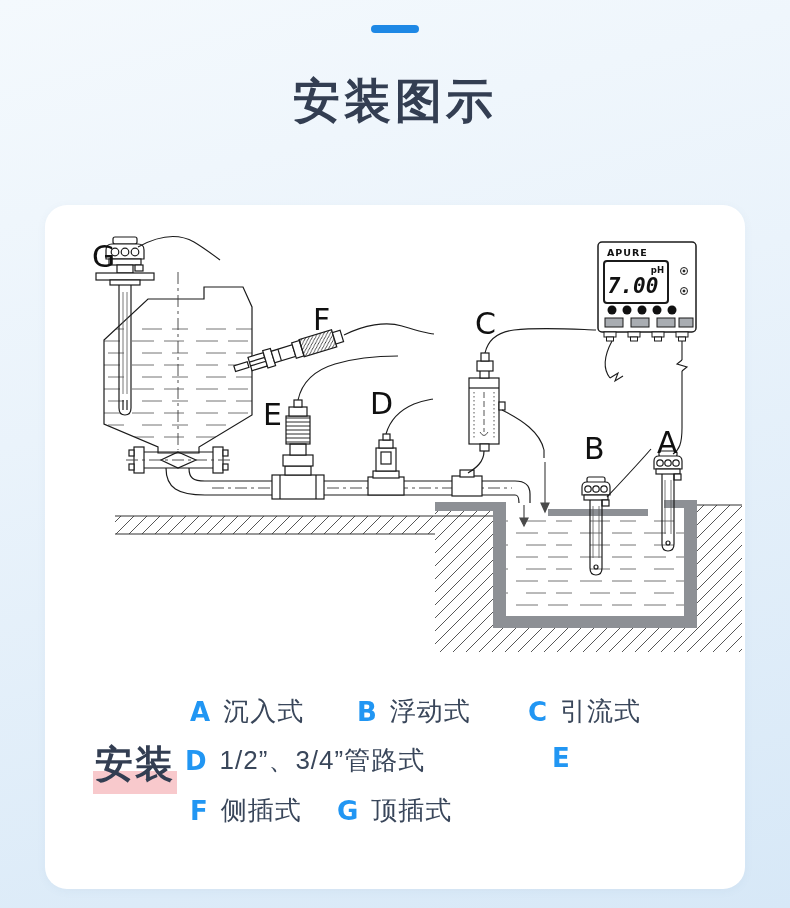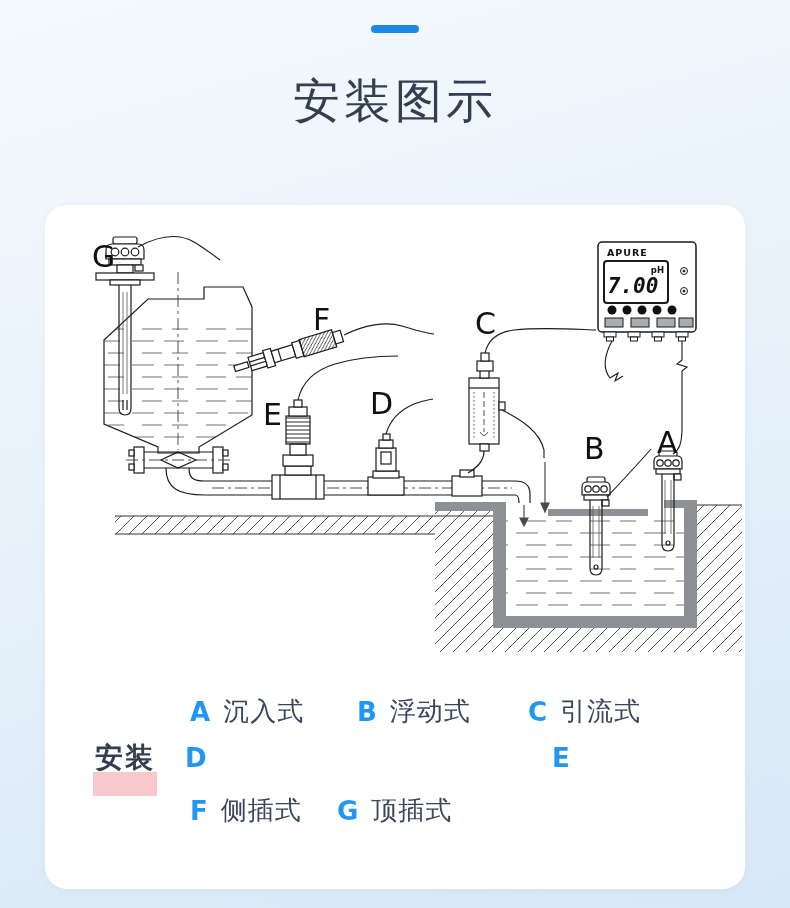--- a/index.html
+++ b/index.html
@@ -7,43 +7,43 @@
     width:790px;height:908px;position:relative;overflow:hidden;
     background:linear-gradient(165deg,#f4f9fd 0%,#eaf3fb 40%,#d7e8f7 100%);
     font-family:"Liberation Sans","DejaVu Sans",sans-serif;
   }
   .accent-bar{
     position:absolute;left:371px;top:25px;width:48px;height:8px;
     border-radius:4px;background:#1e88e5;
   }
   .page-title{
     position:absolute;left:0;top:70px;width:790px;margin:0;
-    text-align:center;font-size:47px;font-weight:400;color:#333e52;
+    text-align:center;font-size:47px;font-weight:700;color:#333e52;
     letter-spacing:4px;
   }
   .card{
     position:absolute;left:45px;top:205px;width:700px;height:684px;
     background:#ffffff;border-radius:22px;
     box-shadow:0 2px 10px rgba(80,120,160,0.06);
   }
   .diagram-svg{position:absolute;left:0;top:18px;width:700px;height:460px;}
   .legend-item{
     position:absolute;display:flex;align-items:center;gap:13px;
     font-size:26px;color:#39465a;white-space:nowrap;
   }
   .legend-key{
     color:#2196f3;font-weight:700;
     font-family:"DejaVu Sans","Liberation Sans",sans-serif;
   }
   .legend-label{font-weight:400;letter-spacing:1px;}
   .legend-heading{
-    position:absolute;left:48px;top:534px;font-size:28px;font-weight:700;
+    position:absolute;left:48px;top:534px;font-size:38px;font-weight:700;
     color:#333e52;letter-spacing:2px;
     background:linear-gradient(to bottom,transparent 58%,#f8c9cc 58%);
-    padding:0 2px 19px 2px;
+    padding:0 2px 4px 2px;
   }
   
   .li-a{left:145px;top:489px;}
   .li-b{left:312px;top:489px;}
   .li-c{left:483px;top:489px;}
   .li-d{left:140px;top:538px;}
   .li-e{left:507px;top:538px;}
   .li-f{left:145px;top:588px;}
   .li-g{left:292px;top:588px;}
 </style>
@@ -316,20 +316,21 @@
   <div class="legend-item li-b">
     <span class="legend-key">B</span>
     <span class="legend-label">浮动式</span>
   </div>
   <div class="legend-item li-c">
     <span class="legend-key">C</span>
     <span class="legend-label">引流式</span>
   </div>
   <div class="legend-item li-d">
     <span class="legend-key">D</span>
+    <span class="legend-label">1/2”、3/4”管路式</span>
   </div>
   <div class="legend-item li-e">
     <span class="legend-key">E</span>
   </div>
   <div class="legend-item li-f">
     <span class="legend-key">F</span>
     <span class="legend-label">侧插式</span>
   </div>
   <div class="legend-item li-g">
     <span class="legend-key">G</span>

